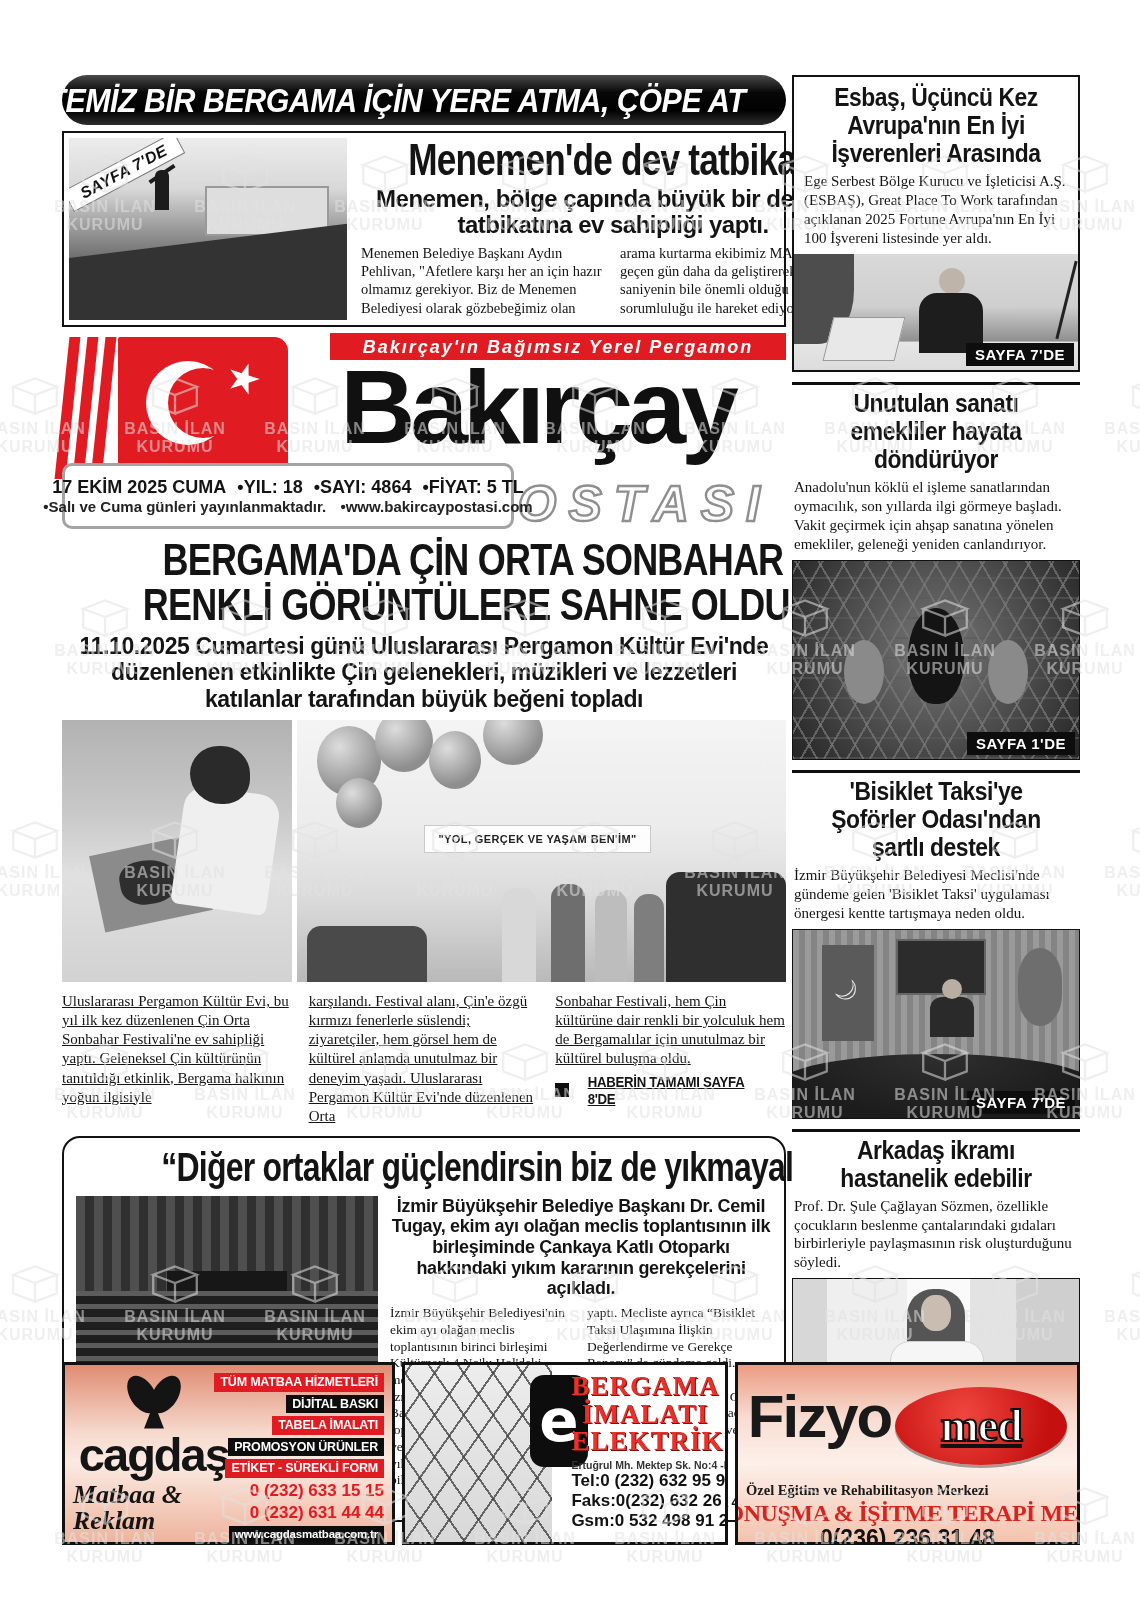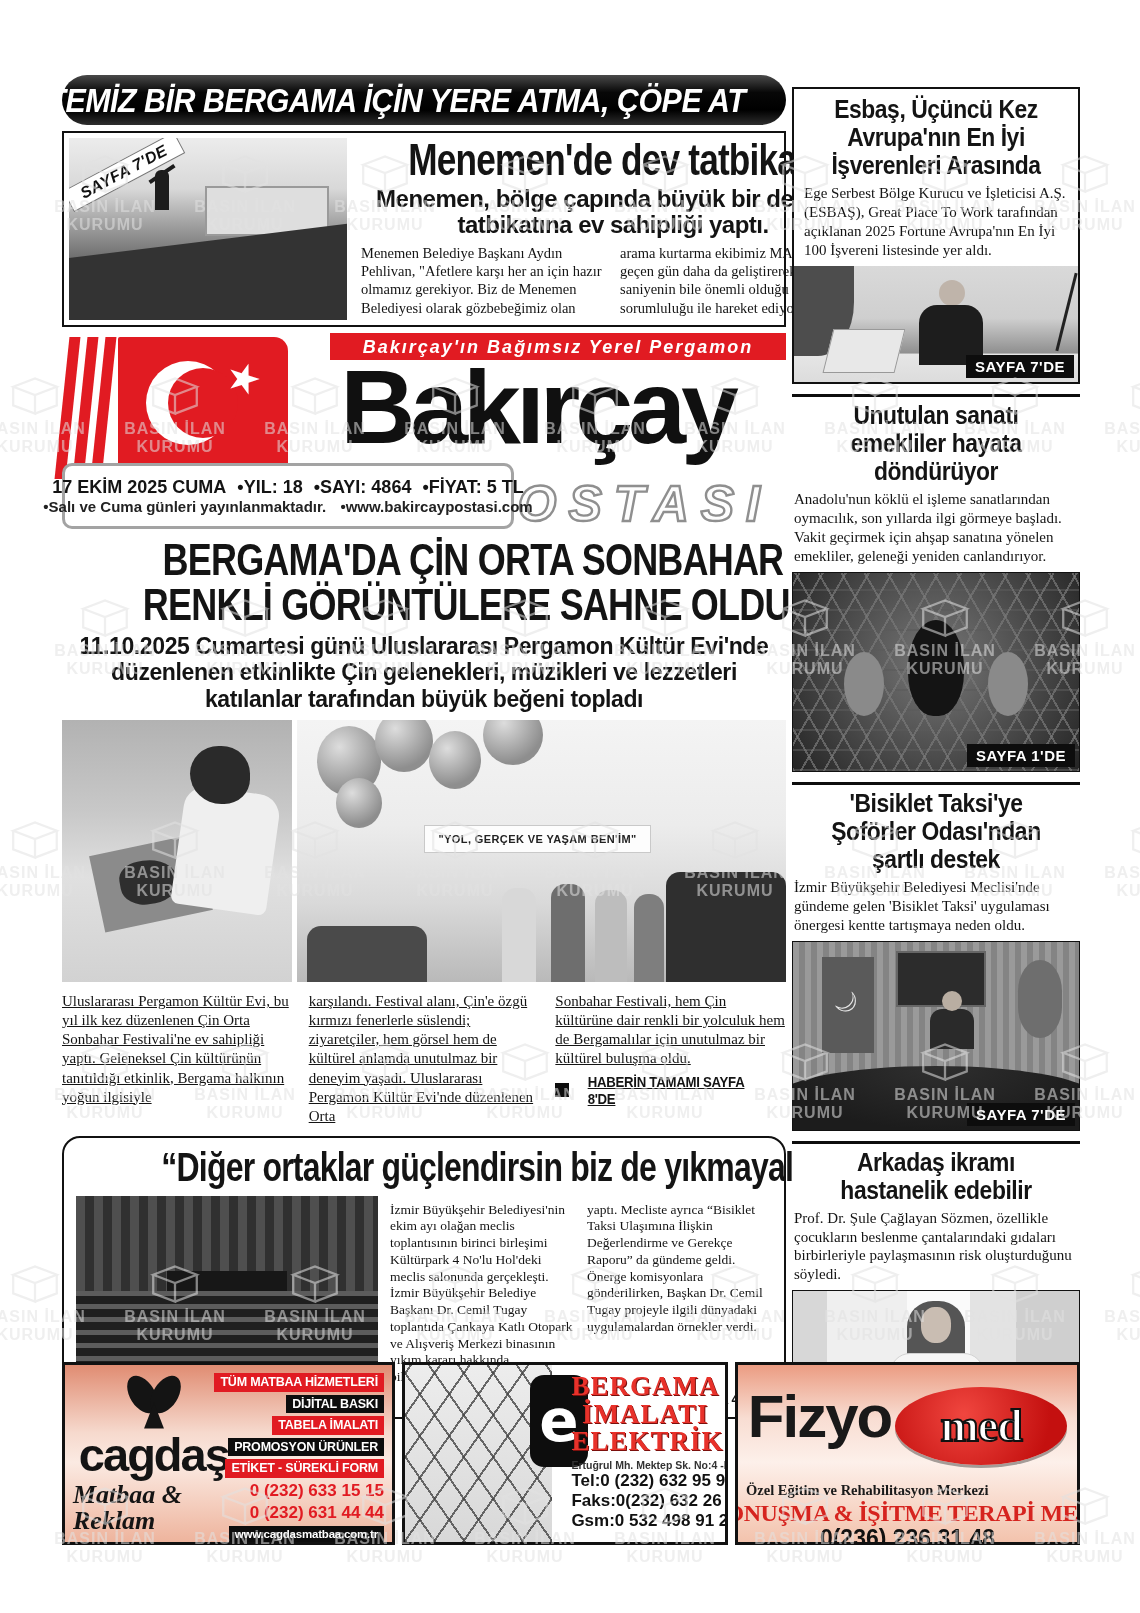--- a/index.html
+++ b/index.html
@@ -4,21 +4,21 @@
 <style>
   html,body{margin:0;padding:0;background:#fff;}
   .page{position:relative;width:1140px;height:1613px;background:#fff;overflow:hidden;
         font-family:"Liberation Sans",sans-serif;color:#141414;}
   
   .wm-layer{position:absolute;inset:0;z-index:6;pointer-events:none;opacity:.55;}
   .wm{position:absolute;width:150px;text-align:center;}
   .wm-t{font:700 16px "Liberation Sans",sans-serif;color:#e2e2e2;letter-spacing:1px;line-height:1.1;}
   
   .col-main{position:absolute;left:62px;top:75px;width:724px;z-index:2;}
-  .col-side{position:absolute;left:792px;top:87px;width:288px;z-index:2;}
+  .col-side{position:absolute;left:792px;top:75px;width:288px;z-index:2;}
   .ads-row{position:absolute;left:62px;top:1362px;width:1018px;height:183px;display:flex;gap:7px;z-index:2;}
   
   .sq{transform:scaleX(.8);}
   .sq9{transform:scaleX(.88);}
   .photo{position:relative;overflow:hidden;background:#c6c6c6;}
   .page-tag{position:absolute;right:4px;bottom:4px;background:#0d0d0d;color:#fff;
             font:700 15px/1 "Liberation Sans",sans-serif;padding:4px 9px;letter-spacing:.5px;}
   .more-tag{display:flex;justify-content:flex-end;align-items:center;gap:6px;margin-top:4px;}
   .more-tag .bsq{width:14px;height:14px;background:#0d0d0d;display:inline-block;}
   .more-tag .mtx{font:700 15px "Liberation Sans",sans-serif;letter-spacing:-.3px;}
@@ -152,21 +152,21 @@
   .elek-right{position:absolute;left:52%;right:6px;top:8px;text-align:center;}
   .elek-name{color:#e8312a;font:800 27px/1.02 "Liberation Serif",serif;letter-spacing:1px;text-shadow:1px 1px 0 #7c100d;}
   .elek-addr{font:700 10.5px/1.1 "Liberation Sans",sans-serif;color:#333;margin-top:4px;white-space:nowrap;}
   .elek-tel{font:800 17px/1.18 "Liberation Sans",sans-serif;color:#111;white-space:nowrap;}
   .ad-fizyo{flex:1;background:linear-gradient(180deg,#eb9c82 0%,#f8ddd2 30%,#fdf0ea 55%,#f3c3ad 100%);
       display:flex;flex-direction:column;align-items:center;padding:4px 8px;}
   .fz-row{display:flex;align-items:flex-start;gap:4px;margin-top:18px;}
   .fz-black{font:800 60px/1 "Liberation Sans",sans-serif;letter-spacing:-2px;color:#191919;}
   .fz-oval{width:172px;height:78px;background:radial-gradient(circle at 40% 35%,#f0463f,#c4100f 75%);border-radius:50%;
       display:flex;align-items:center;justify-content:center;box-shadow:0 3px 0 rgba(0,0,0,.35);}
-  .fz-oval span{color:#fff;font:800 46px/1 "Liberation Serif",serif;-webkit-text-stroke:2px #111;letter-spacing:-1px;}
+  .fz-oval span{color:#fff;font:800 46px/1 "Liberation Serif",serif;-webkit-text-stroke:2px #111;letter-spacing:-1px;text-decoration:underline;}
   .fz-sub{align-self:flex-start;font:700 14.5px/1 "Liberation Serif",serif;color:#1a1a1a;margin:18px 0 3px;}
   .fz-main{color:#d6241f;font:800 24px/1 "Liberation Serif",serif;white-space:nowrap;letter-spacing:-.5px;}
   .fz-phone{font:800 23px/1.2 "Liberation Sans",sans-serif;color:#111;}
   .fz-web,.fz-mail{font:800 17px/1.2 "Liberation Sans",sans-serif;color:#222;}
 </style>
 </head>
 <body>
 
 <div class="page">
 
@@ -727,20 +727,21 @@
 
     <div class="tugay-box">
       <div class="tugay-h"><span class="sq" style="display:inline-block">“Diğer ortaklar güçlendirsin biz de yıkmayalım”</span></div>
       <div class="tugay-body">
         <div class="photo tugay-photo">
           <div class="curt"></div>
           <div class="dais"></div>
           <div class="rows"></div>
         </div>
         <div class="tugay-right">
+          <div class="tugay-sub">İzmir Büyükşehir Belediye Başkanı Dr. Cemil Tugay, ekim ayı olağan meclis toplantısının ilk birleşiminde Çankaya Katlı Otoparkı hakkındaki yıkım kararının gerekçelerini açıkladı.</div>
           <div class="tugay-cols">
             <p>İzmir Büyükşehir Belediyesi'nin ekim ayı olağan meclis toplantısının birinci birleşimi Kültürpark 4 No'lu Hol'deki meclis salonunda gerçekleşti. İzmir Büyükşehir Belediye Başkanı Dr. Cemil Tugay toplantıda Çankaya Katlı Otopark ve Alışveriş Merkezi binasının yıkım kararı hakkında bilgilendirme</p>
             <p>yaptı. Mecliste ayrıca “Bisiklet Taksi Ulaşımına İlişkin Değerlendirme ve Gerekçe Raporu” da gündeme geldi. Önerge komisyonlara gönderilirken, Başkan Dr. Cemil Tugay projeyle ilgili dünyadaki uygulamalardan örnekler verdi.</p>
           </div>
           <div class="more-tag">
             <span class="bsq"></span>
             <span class="mtx sq9">HABERİN TAMAMI SAYFA 4'DE</span>
           </div>
         </div>
       </div>

